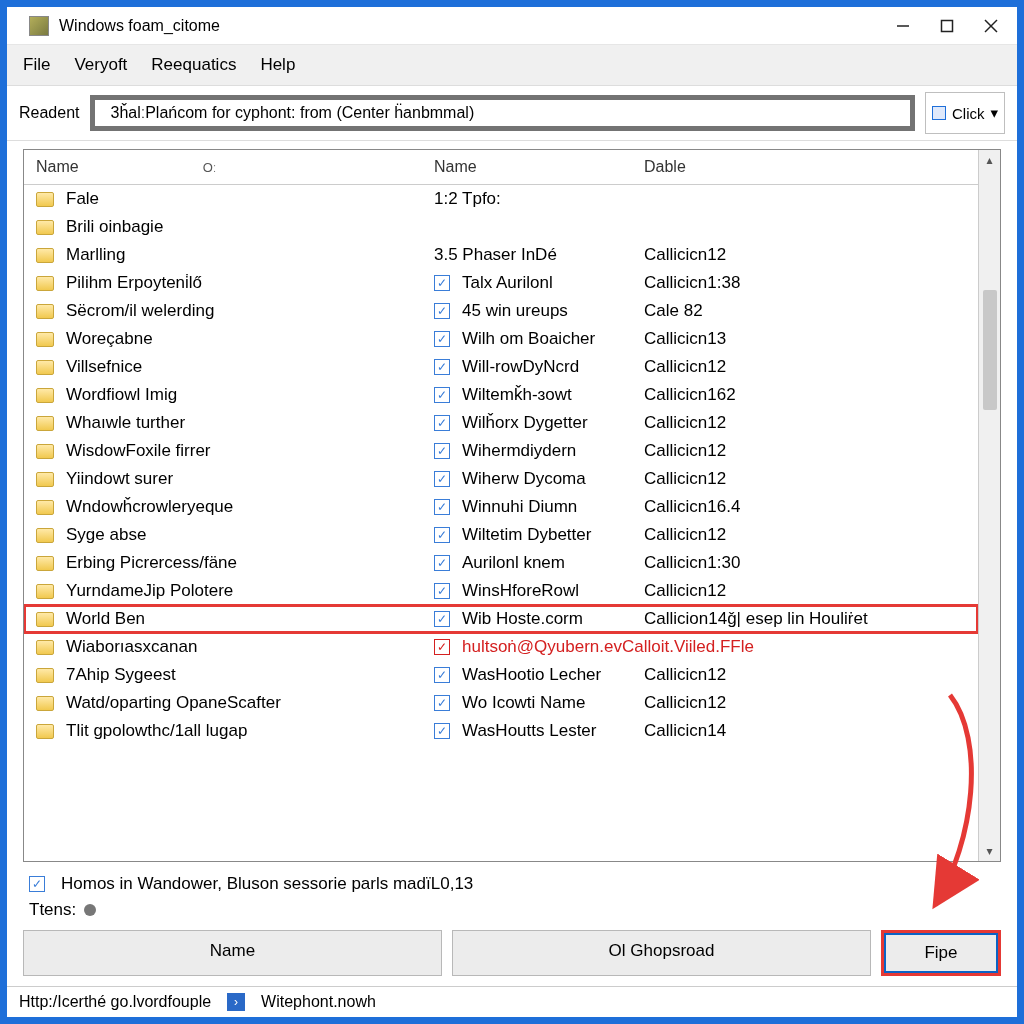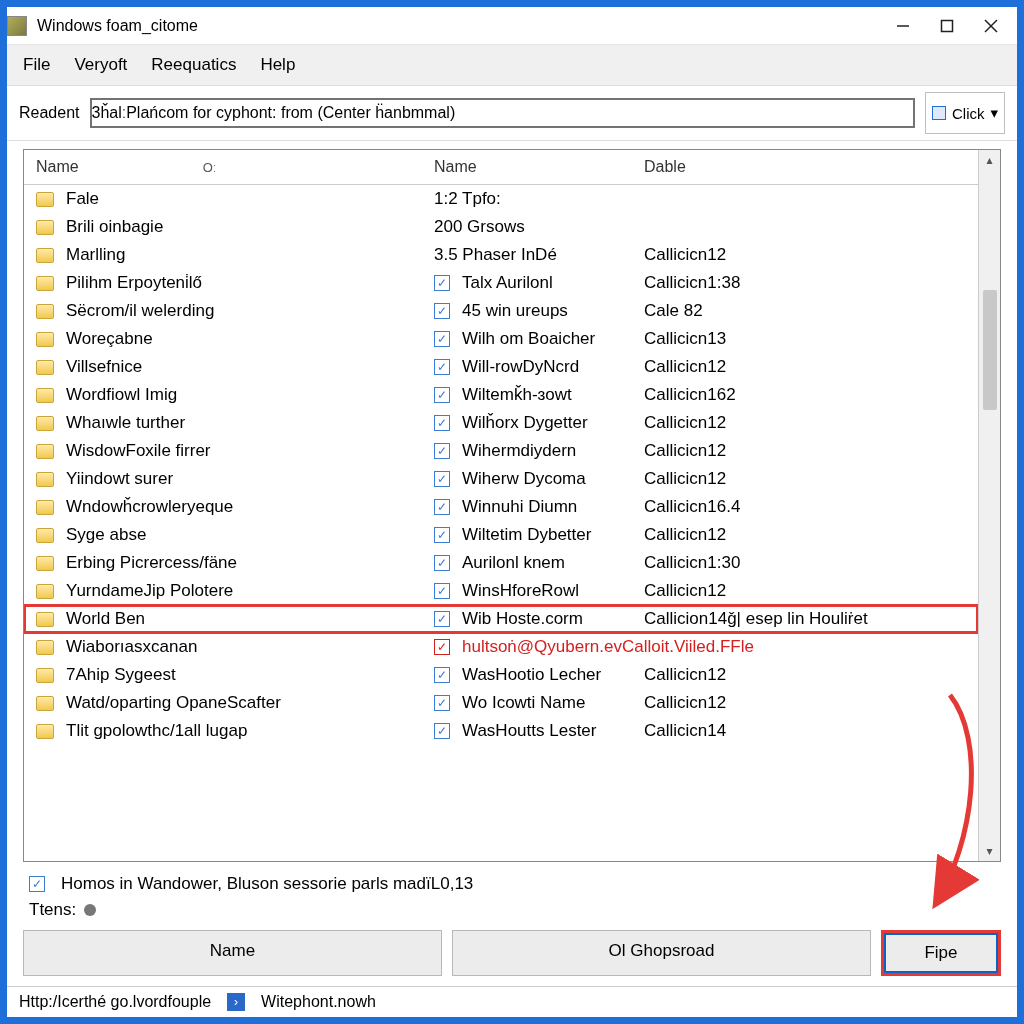--- a/index.html
+++ b/index.html
@@ -17,21 +17,21 @@
     left: 6px; top: 6px; right: 6px; bottom: 6px;
     background: #fff;
     border: 1px solid #1e6fd9;
     display: flex;
     flex-direction: column;
   }
   .titlebar {
     display: flex;
     align-items: center;
     height: 38px;
-    padding: 0 4px 0 0;
+    padding: 0 4px 0 22px;
     border-bottom: 1px solid #e6e6e6;
     background: #fff;
   }
   .titlebar .icon {
     width: 20px; height: 20px;
     background: linear-gradient(135deg,#b3ae5a,#7a7a40);
     border: 1px solid #888;
     margin-right: 10px;
   }
   .titlebar .title { flex: 1; font-size: 16px; }
@@ -54,23 +54,23 @@
     display:flex;
     align-items:center;
     padding: 6px 12px;
     border-bottom:1px solid #ddd;
     gap:10px;
     justify-content:space-between;
   }
   .toolbar .label { font-size:16px; }
   .path-field {
     flex:1;
-    border:2px solid #737373;
+    border:5px solid #737373;
     background:#fff;
-    padding:4px 0;
+    padding:4px 16px;
     font-size:16px;
   }
   .toolbar-right {
     display:flex;
     align-items:center;
     border:1px solid #bfbfbf;
     height:42px;
     padding:0 6px;
     gap:6px;
   }
@@ -275,23 +275,20 @@
               <div class="col2">
                 <span>1:2 Tpfo:</span>
               </div>
               <div class="col3"></div>
             </div>
             <div class="row">
               <div class="col1">
                 <div class="folder-ic"></div>
                 <span>Brili oinbagie</span>
               </div>
-              <div class="col2">
-                <span>200 Grsows</span>
-              </div>
               <div class="col3"></div>
             </div>
             <div class="row">
               <div class="col1">
                 <div class="folder-ic"></div>
                 <span>Marlling</span>
               </div>
               <div class="col2">
                 <span>3.5 Phaser InDé</span>
               </div>

